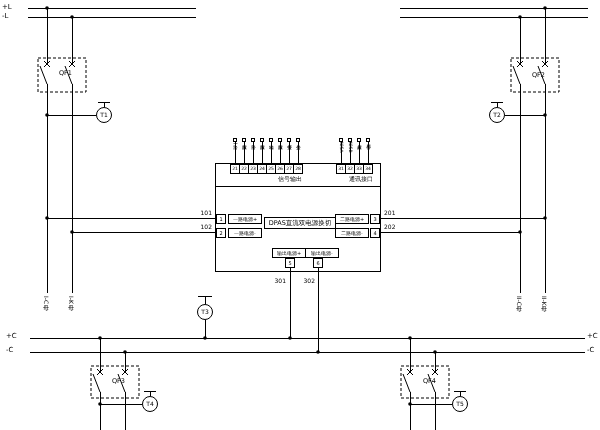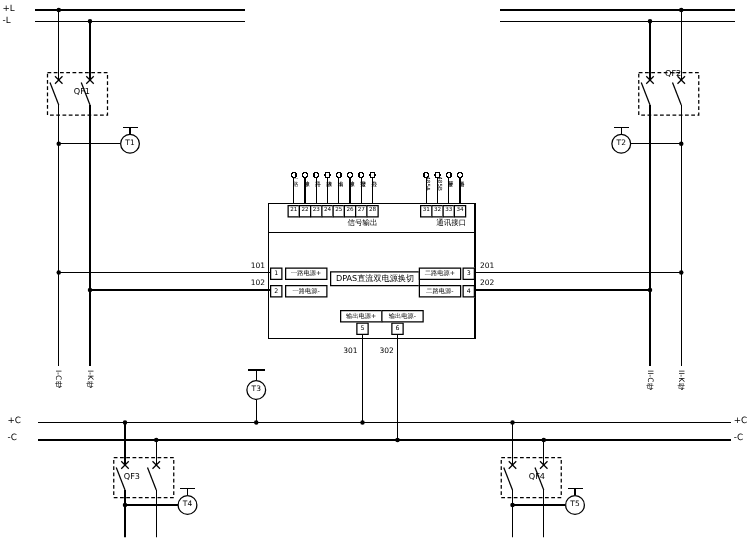--- a/index.html
+++ b/index.html
@@ -167,22 +167,22 @@
 </svg>
 
 <div class="lbl f7" style="left:2px;top:4px;">+L</div>
 <div class="lbl f7" style="left:2px;top:13px;">-L</div>
 <div class="lbl f7" style="left:6px;top:333px;">+C</div>
 <div class="lbl f7" style="left:6px;top:347px;">-C</div>
 <div class="lbl f7" style="left:587px;top:333px;">+C</div>
 <div class="lbl f7" style="left:587px;top:347px;">-C</div>
 
 <div class="lbl f65 ctr" style="left:48px;top:70px;width:24px;">QF1</div>
-<div class="lbl f65 ctr" style="left:521px;top:56px;width:24px;">QF2</div>
-<div class="lbl f65 ctr" style="left:88px;top:378px;width:24px;">QF3</div>
+<div class="lbl f65 ctr" style="left:521px;top:72px;width:24px;">QF2</div>
+<div class="lbl f65 ctr" style="left:101px;top:378px;width:24px;">QF3</div>
 <div class="lbl f65 ctr" style="left:412px;top:378px;width:24px;">QF4</div>
 
 <div class="tcircle" style="left:96px;top:107px;">T1</div>
 <div class="tcircle" style="left:489px;top:107px;">T2</div>
 <div class="tcircle" style="left:197px;top:304px;">T3</div>
 <div class="tcircle" style="left:142px;top:396px;">T4</div>
 <div class="tcircle" style="left:452px;top:396px;">T5</div>
 
 <div class="lbl f6 r" style="left:186px;top:210px;width:26px;">101</div>
 <div class="lbl f6 r" style="left:186px;top:224px;width:26px;">102</div>

